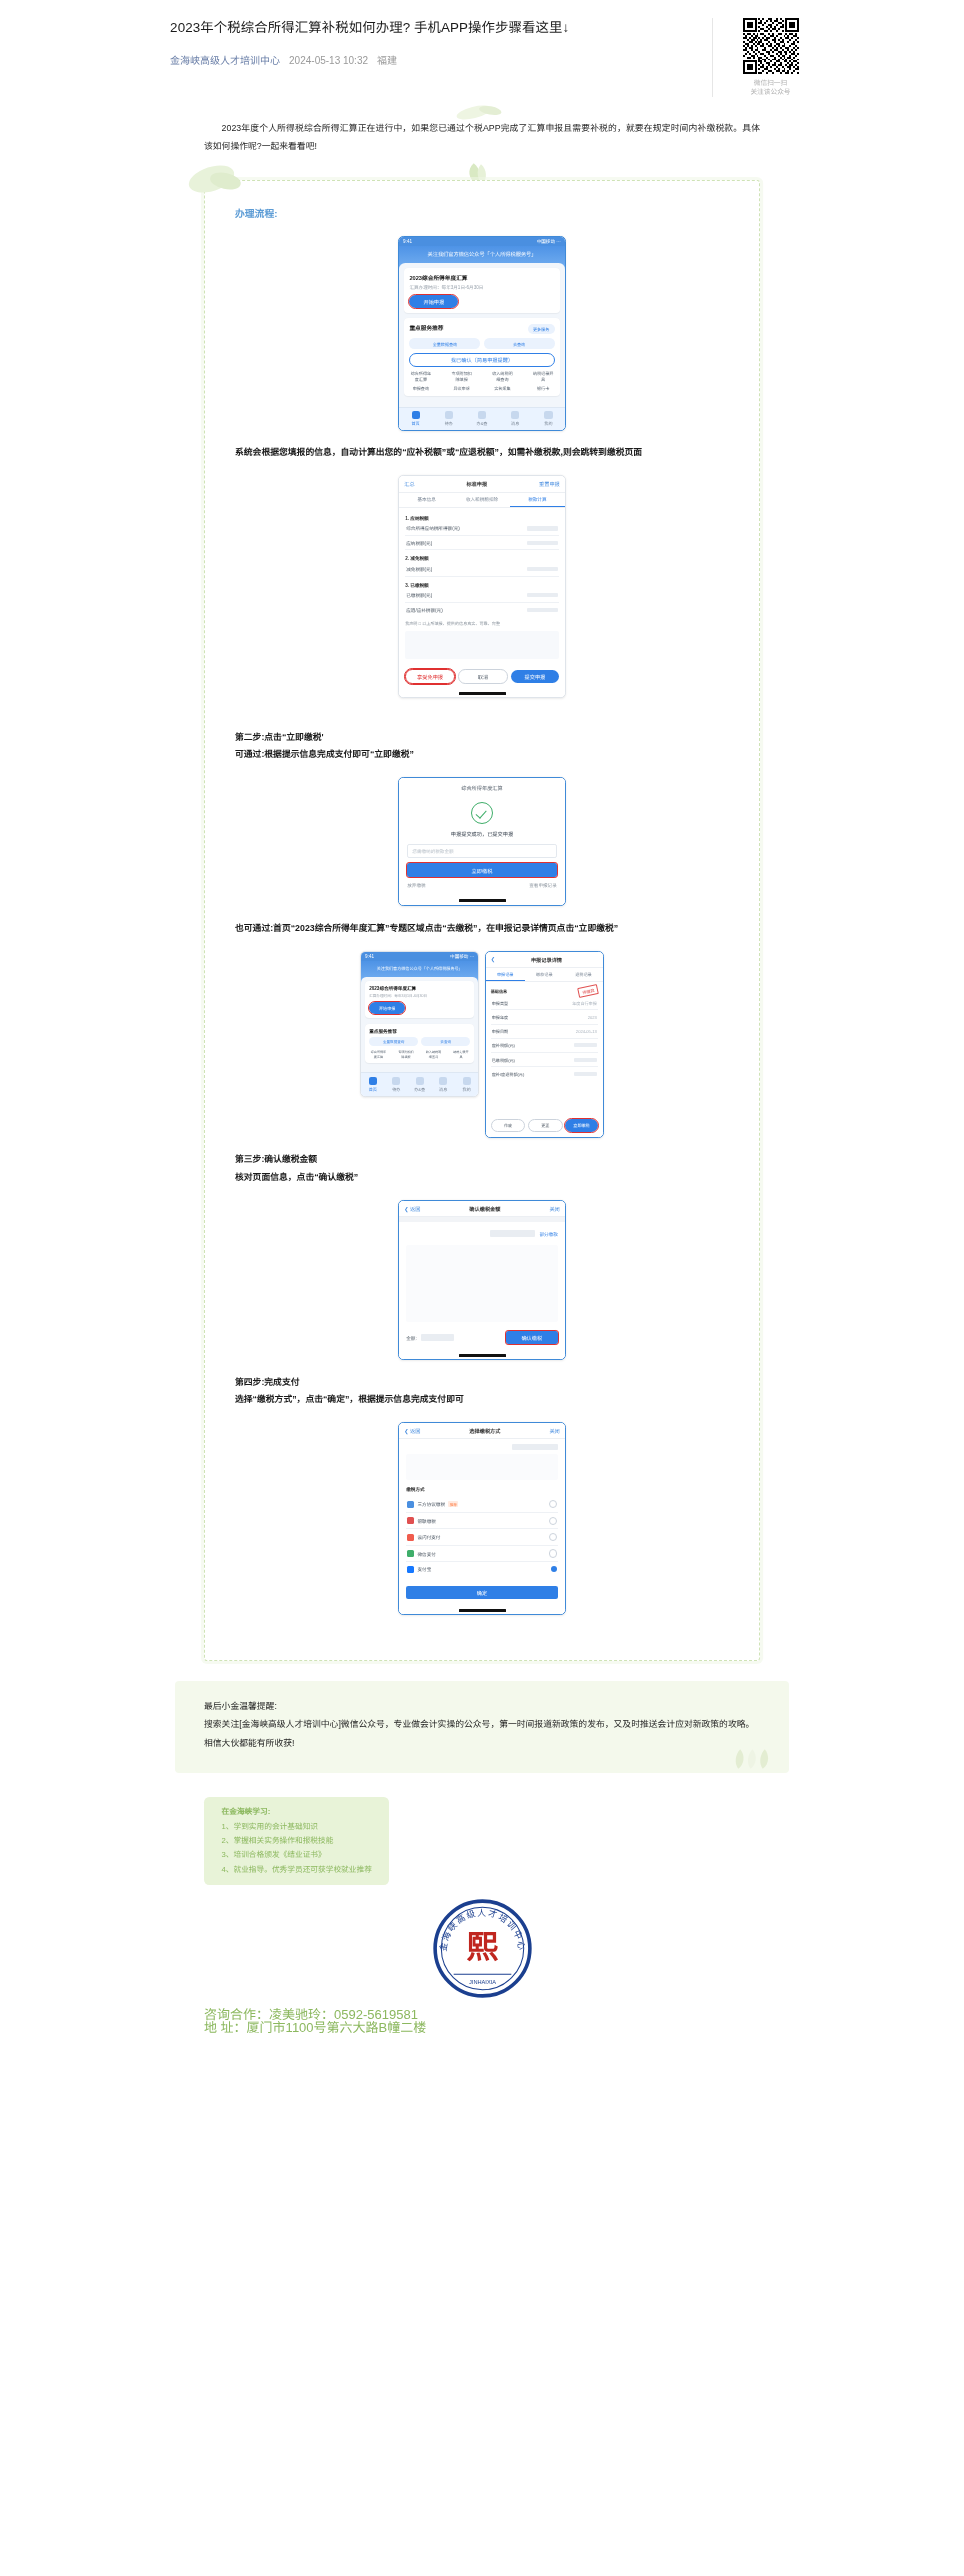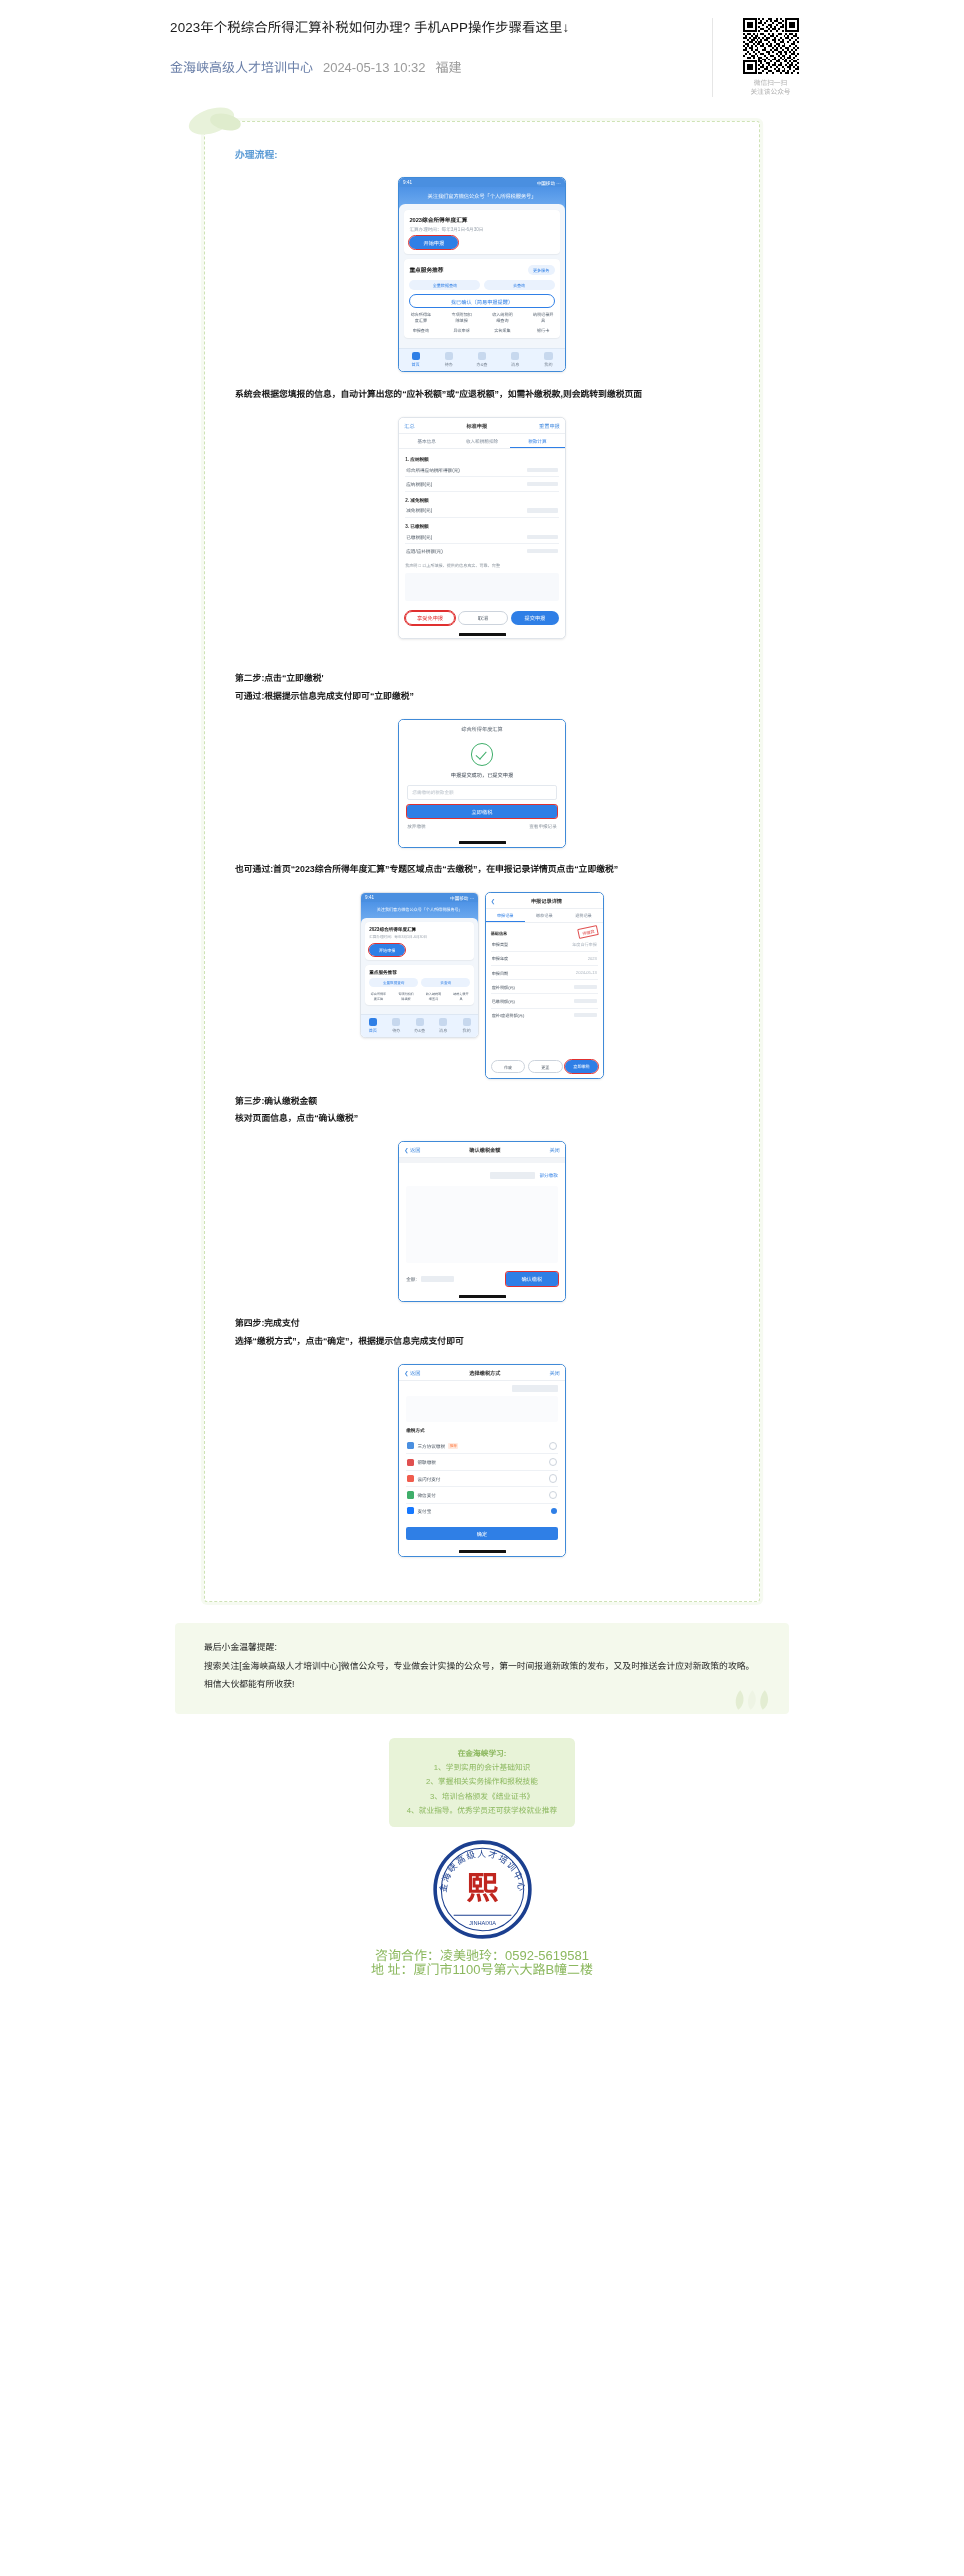--- a/index.html
+++ b/index.html
@@ -11,21 +11,21 @@
     color:#222;
     -webkit-font-smoothing:antialiased;
   }
   .page{position:relative;width:964px;min-height:2641px;background:#fff;overflow:hidden;}
 
   
   .header{padding:17.5px 0 0 0;}
   .header-inner{width:665px;margin:0 auto;position:relative;display:flex;align-items:flex-start;}
   .head-text{flex:1;padding-left:20.6px;}
   .title{font-size:13.4px;line-height:20.6px;font-weight:400;color:#1a1a1a;letter-spacing:0.1px;}
-  .meta{margin-top:24px;font-size:13px;color:#9a9a9a;line-height:11.3px;}
+  .meta{margin-top:17px;font-size:10px;color:#9a9a9a;line-height:11.3px;}
   .meta .account{color:#6a7fa8;margin-right:6.2px;}
   .meta .time{margin-right:6.2px;}
   .meta .loc{}
 
   .qr-box{width:88px;margin-left:15.5px;border-left:0.5px solid #e6e6e6;padding-left:13.4px;
           display:flex;flex-direction:column;align-items:center;}
   .qr{width:56px;height:56px;image-rendering:pixelated;}
   .qr-cap{margin-top:4.1px;font-size:6.7px;line-height:9.8px;color:#b0b0b0;text-align:center;}
 
   
@@ -102,21 +102,21 @@
   .ph-navbar{display:flex;align-items:center;justify-content:space-between;padding:4.1px 5.2px;
              font-size:5.2px;color:#4a8fe0;border-bottom:0.5px solid #eceff3;background:#fff;}
   .ph-navbar .c{color:#333;font-weight:bold;}
 
   .ok-circle{width:20.6px;height:20.6px;border-radius:50%;border:1px solid #3fae6a;margin:9.3px auto 5.2px auto;
              position:relative;}
   .ok-circle:after{content:"";position:absolute;left:6.2px;top:5.2px;width:5.2px;height:9.3px;
              border-right:1px solid #3fae6a;border-bottom:1px solid #3fae6a;transform:rotate(42deg);}
 
   
-  .seal-wrap{width:556px;margin:0 auto;text-align:center;}
+  .seal-wrap{width:556px;margin:0 auto;}
   .benefit-box{display:inline-block;background:#e8f3d8;border-radius:5.2px;padding:8.2px 17.5px;
                color:#8cb85f;font-size:7.7px;line-height:14.4px;}
   .seal{width:103px;height:103px;margin:11.3px auto 0 auto;position:relative;}
   .foot-note{font-size:13px;color:#8cb85f;line-height:13.4px;margin-top:8px;}
 
   .tip-card{width:556px;margin:20.6px auto 0 auto;background:#f4f9ec;border-radius:4.1px;padding:15.5px 29px 20.6px 29px;
             position:relative;}
   .tip-card p{font-size:8.8px;line-height:18.5px;margin:0;color:#1f1f1f;}
 </style>
 </head>
@@ -375,20 +375,31 @@
           </g>
         </svg>
         <div class="qr-cap">
           <div>微信扫一扫</div>
           <div>关注该公众号</div>
         </div>
       </div>
     </div>
   </div>
 
+  <div class="intro">
+    <svg class="leaf-deco" style="top:-17.5px;" width="62" height="24" viewBox="0 0 120 46">
+      <ellipse cx="44" cy="22" rx="34" ry="11" fill="#eef5e2" transform="rotate(-14 44 22)"></ellipse>
+      <ellipse cx="76" cy="18" rx="22" ry="8" fill="#e4eed4" transform="rotate(10 76 18)"></ellipse>
+    </svg>
+    <p>2023年度个人所得税综合所得汇算正在进行中，如果您已通过个税APP完成了汇算申报且需要补税的，就要在规定时间内补缴税款。具体该如何操作呢?一起来看看吧!</p>
+    <svg class="leaf-deco" style="bottom:-29px;" width="62" height="26" viewBox="0 0 120 50">
+      <path d="M50 48 C34 40 30 20 44 8 C58 18 58 38 50 48 Z" fill="#d9e9c3"></path>
+      <path d="M62 48 C70 38 70 20 58 10 C48 22 50 40 62 48 Z" fill="#e7f1d8"></path>
+    </svg>
+  </div>
 
   <div class="card-wrap">
     <div class="green-card">
       <div class="blob b1"></div>
       <div class="blob b2"></div>
 
       <div class="sec-head">办理流程:</div>
 
 
       <div class="shot">

